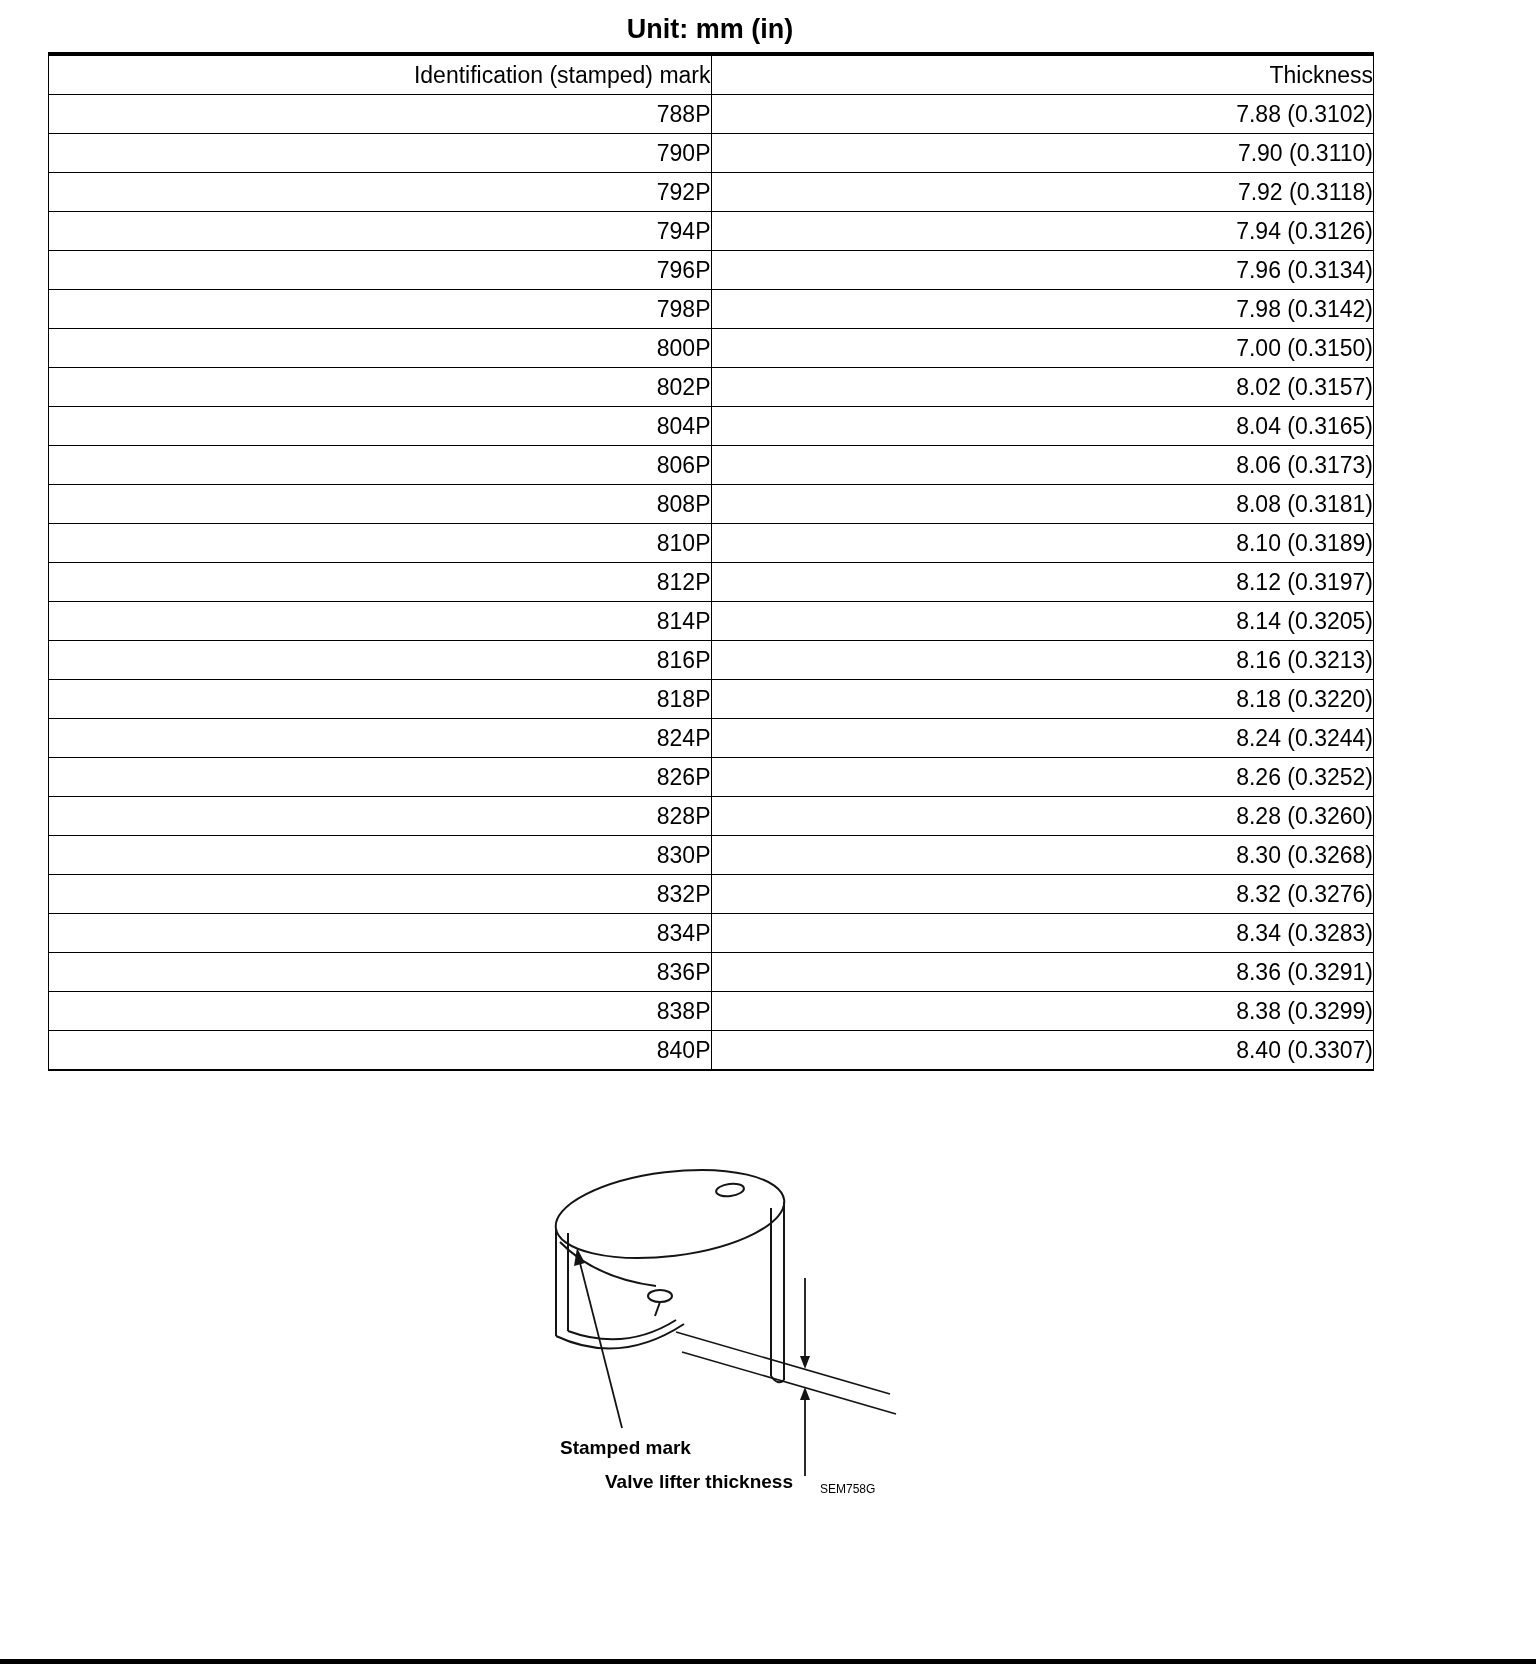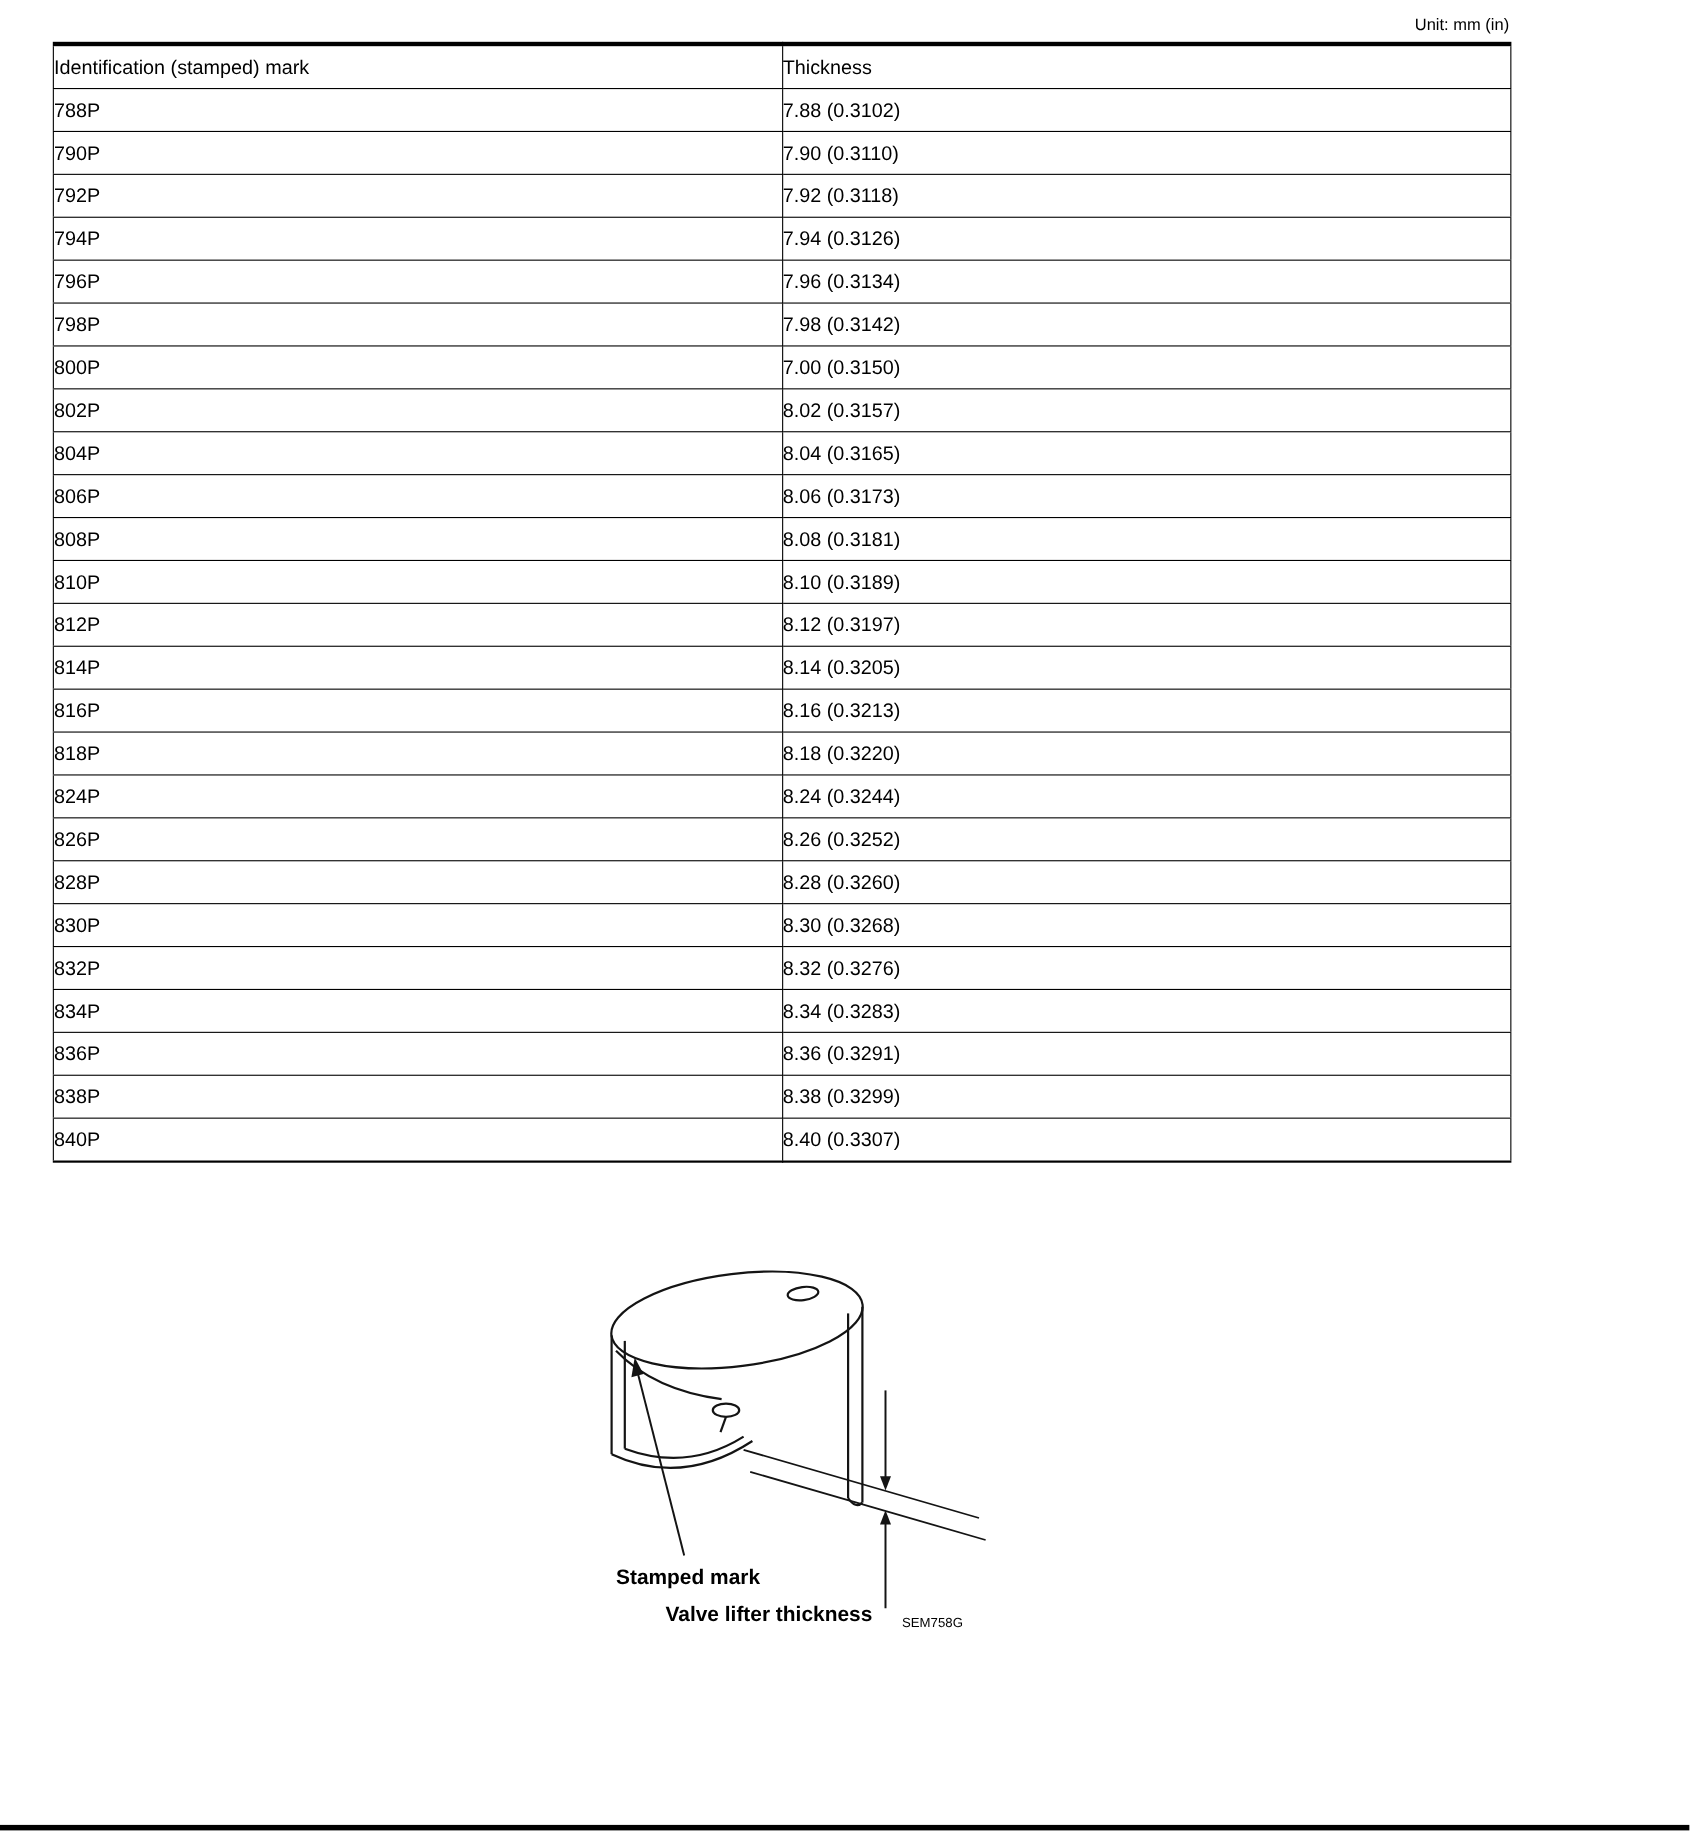--- a/index.html
+++ b/index.html
@@ -8,41 +8,42 @@
     height: 1680px;
     background: #ffffff;
     color: #000000;
     font-family: "Liberation Sans", sans-serif;
     position: relative;
     overflow: hidden;
   }
   .content { padding: 10px 162px 0 48px; }
 
   .unit-label {
-    text-align: right;
-    font-size: 15px;
+    text-align: center;
+    font-size: 27px;
     padding: 4px 2px 7px 0;
+    font-weight: bold;
   }
 
   table.spec-table {
     width: 100%;
     border-collapse: collapse;
     border-top: 4px solid #000;
     border-bottom: 2.5px solid #000;
     border-left: 1.5px solid #000;
     border-right: 1.5px solid #000;
     table-layout: fixed;
   }
   table.spec-table th,
   table.spec-table td {
     border-bottom: 1.5px solid #000;
     height: 38px;
-    text-align: left;
+    text-align: right;
     vertical-align: middle;
-    font-size: 18px;
+    font-size: 23px;
     font-weight: 400;
     padding: 0;
   }
   table.spec-table th:first-child,
   table.spec-table td:first-child {
     border-right: 1.5px solid #000;
   }
 
   .figure-wrap {
     width: 560px;

